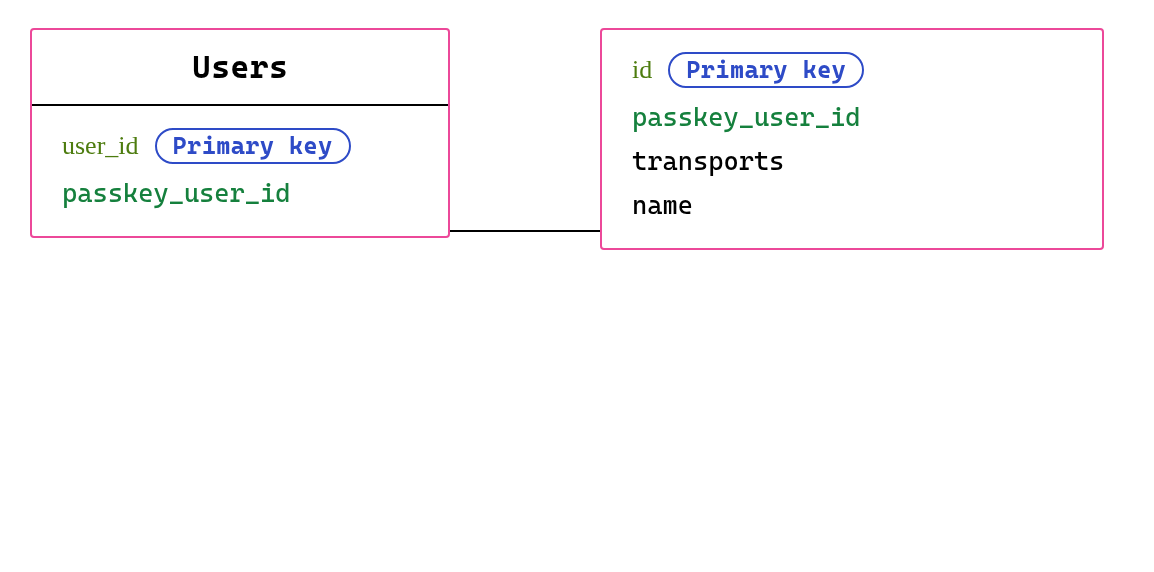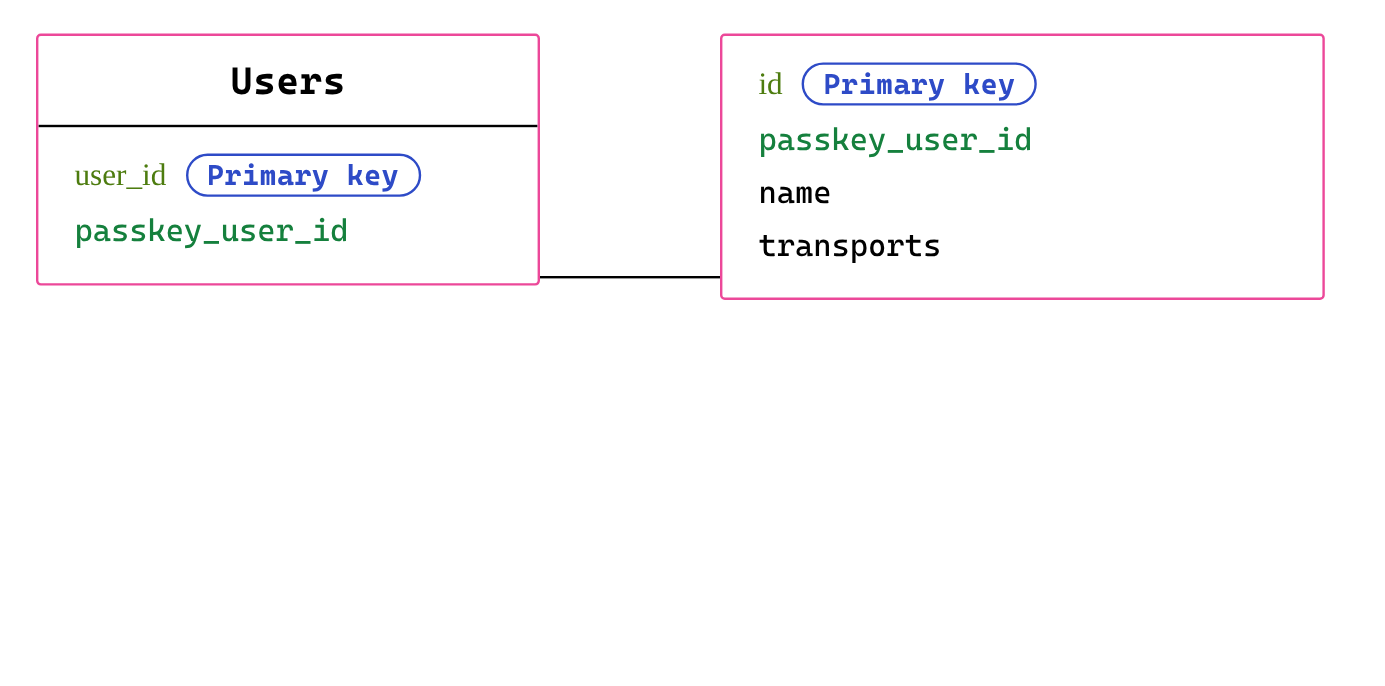--- a/index.html
+++ b/index.html
@@ -107,19 +107,19 @@
 <div class="entity-box creds">
   <div class="entity-body">
     <div class="field-row">
       <span class="field-name pk">id</span>
       <span class="pk-badge">Primary key</span>
     </div>
     <div class="field-row">
       <span class="field-name fk">passkey_user_id</span>
     </div>
     <div class="field-row">
-      <span class="field-name">name</span>
+      <span class="field-name">transports</span>
     </div>
     <div class="field-row">
-      <span class="field-name">transports</span>
+      <span class="field-name">name</span>
     </div>
   </div>
 </div>
 
 </body></html>

